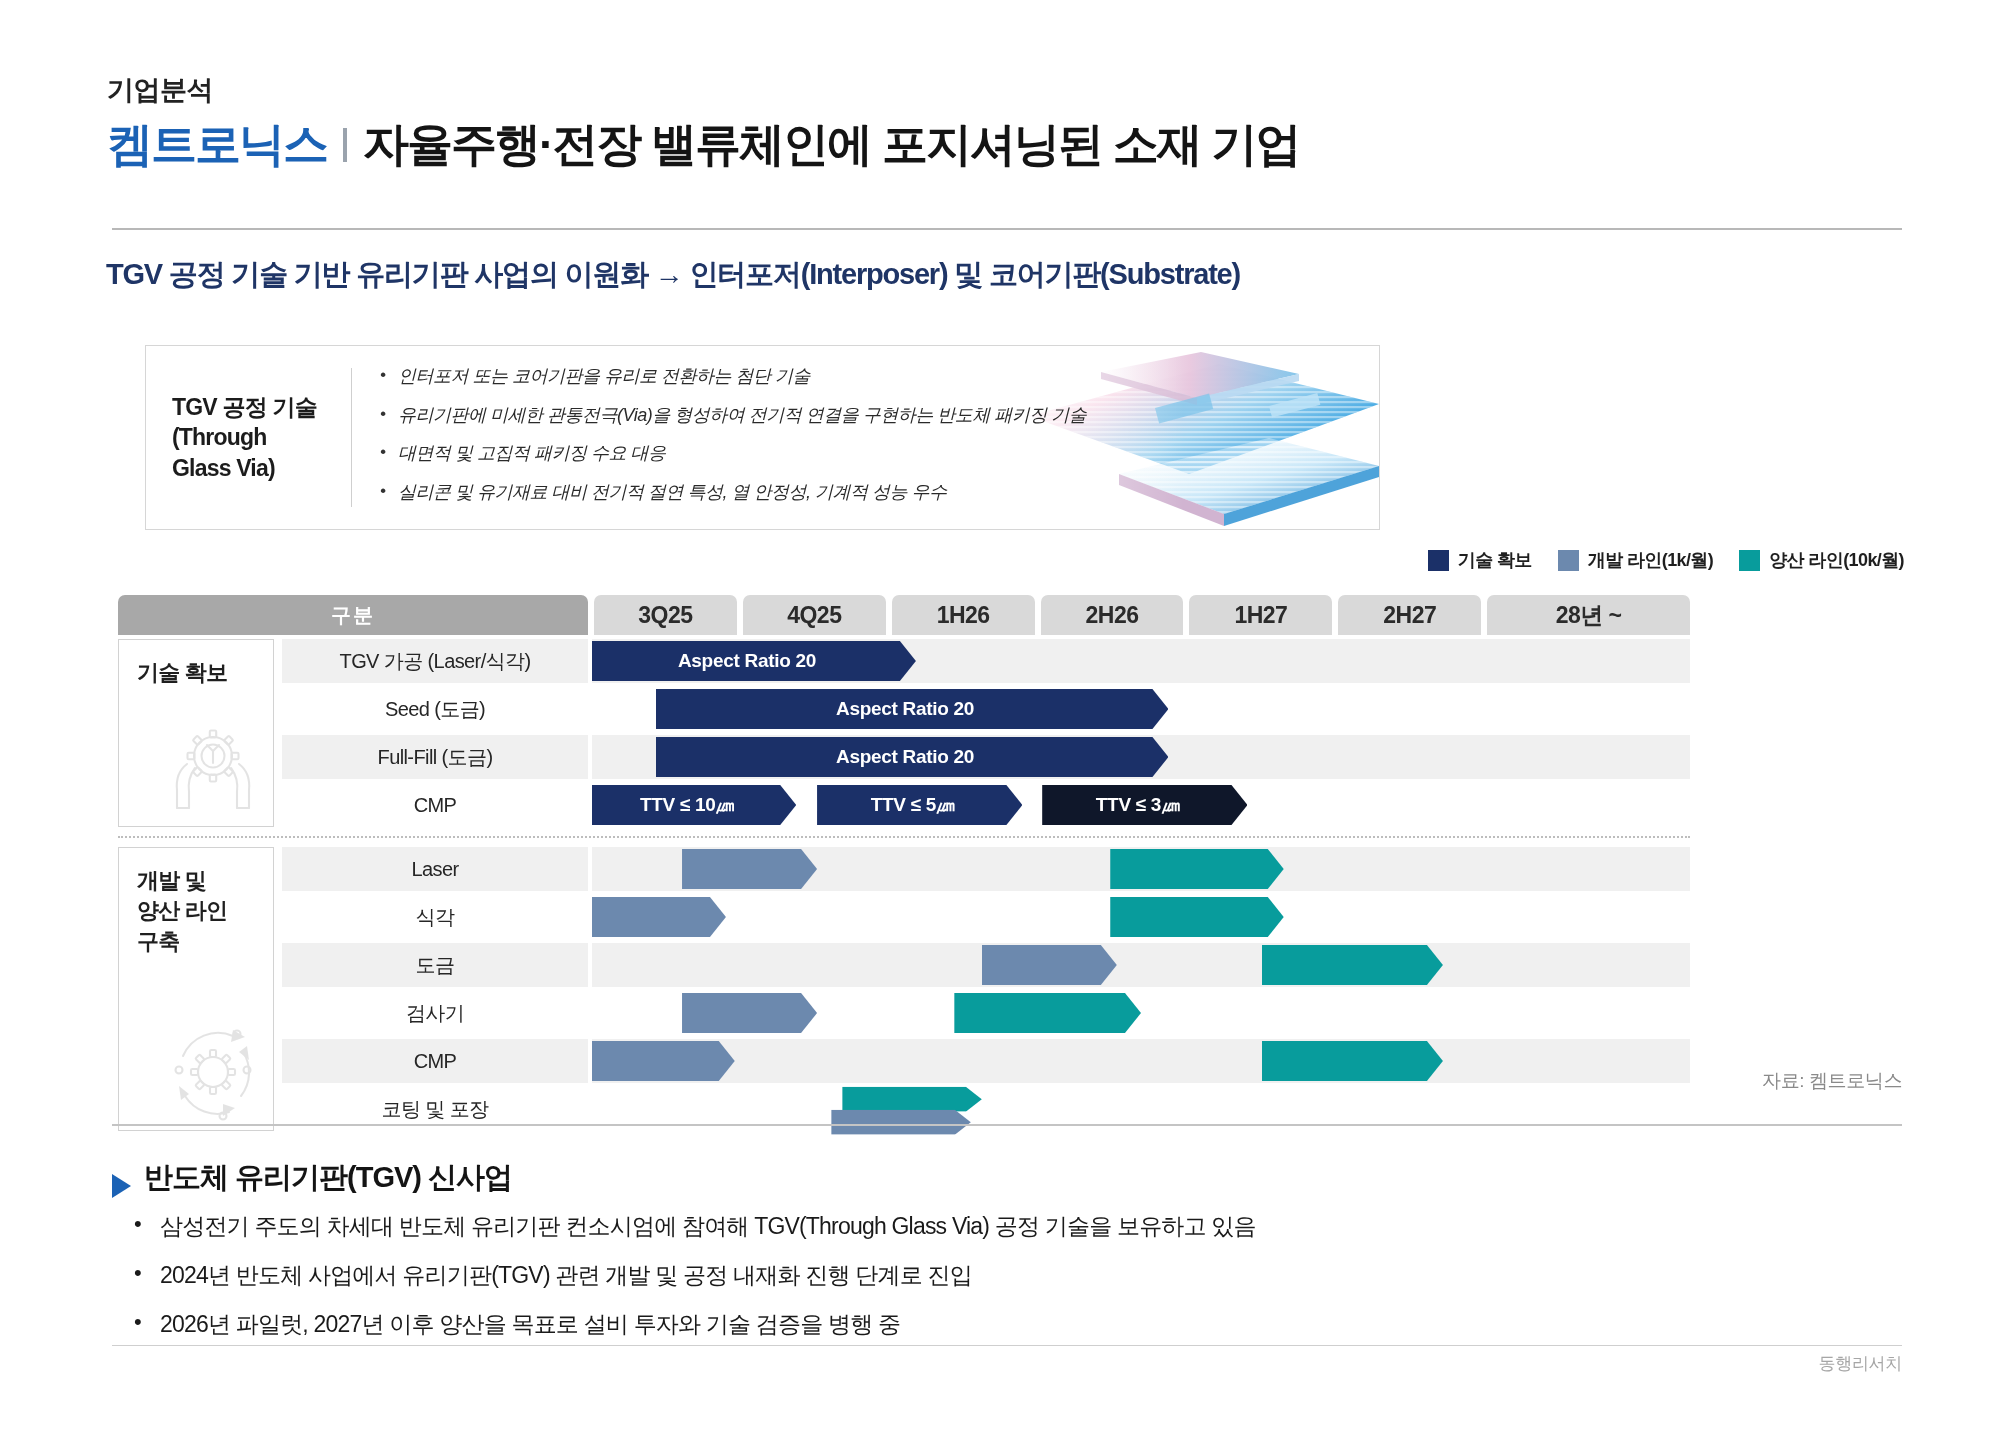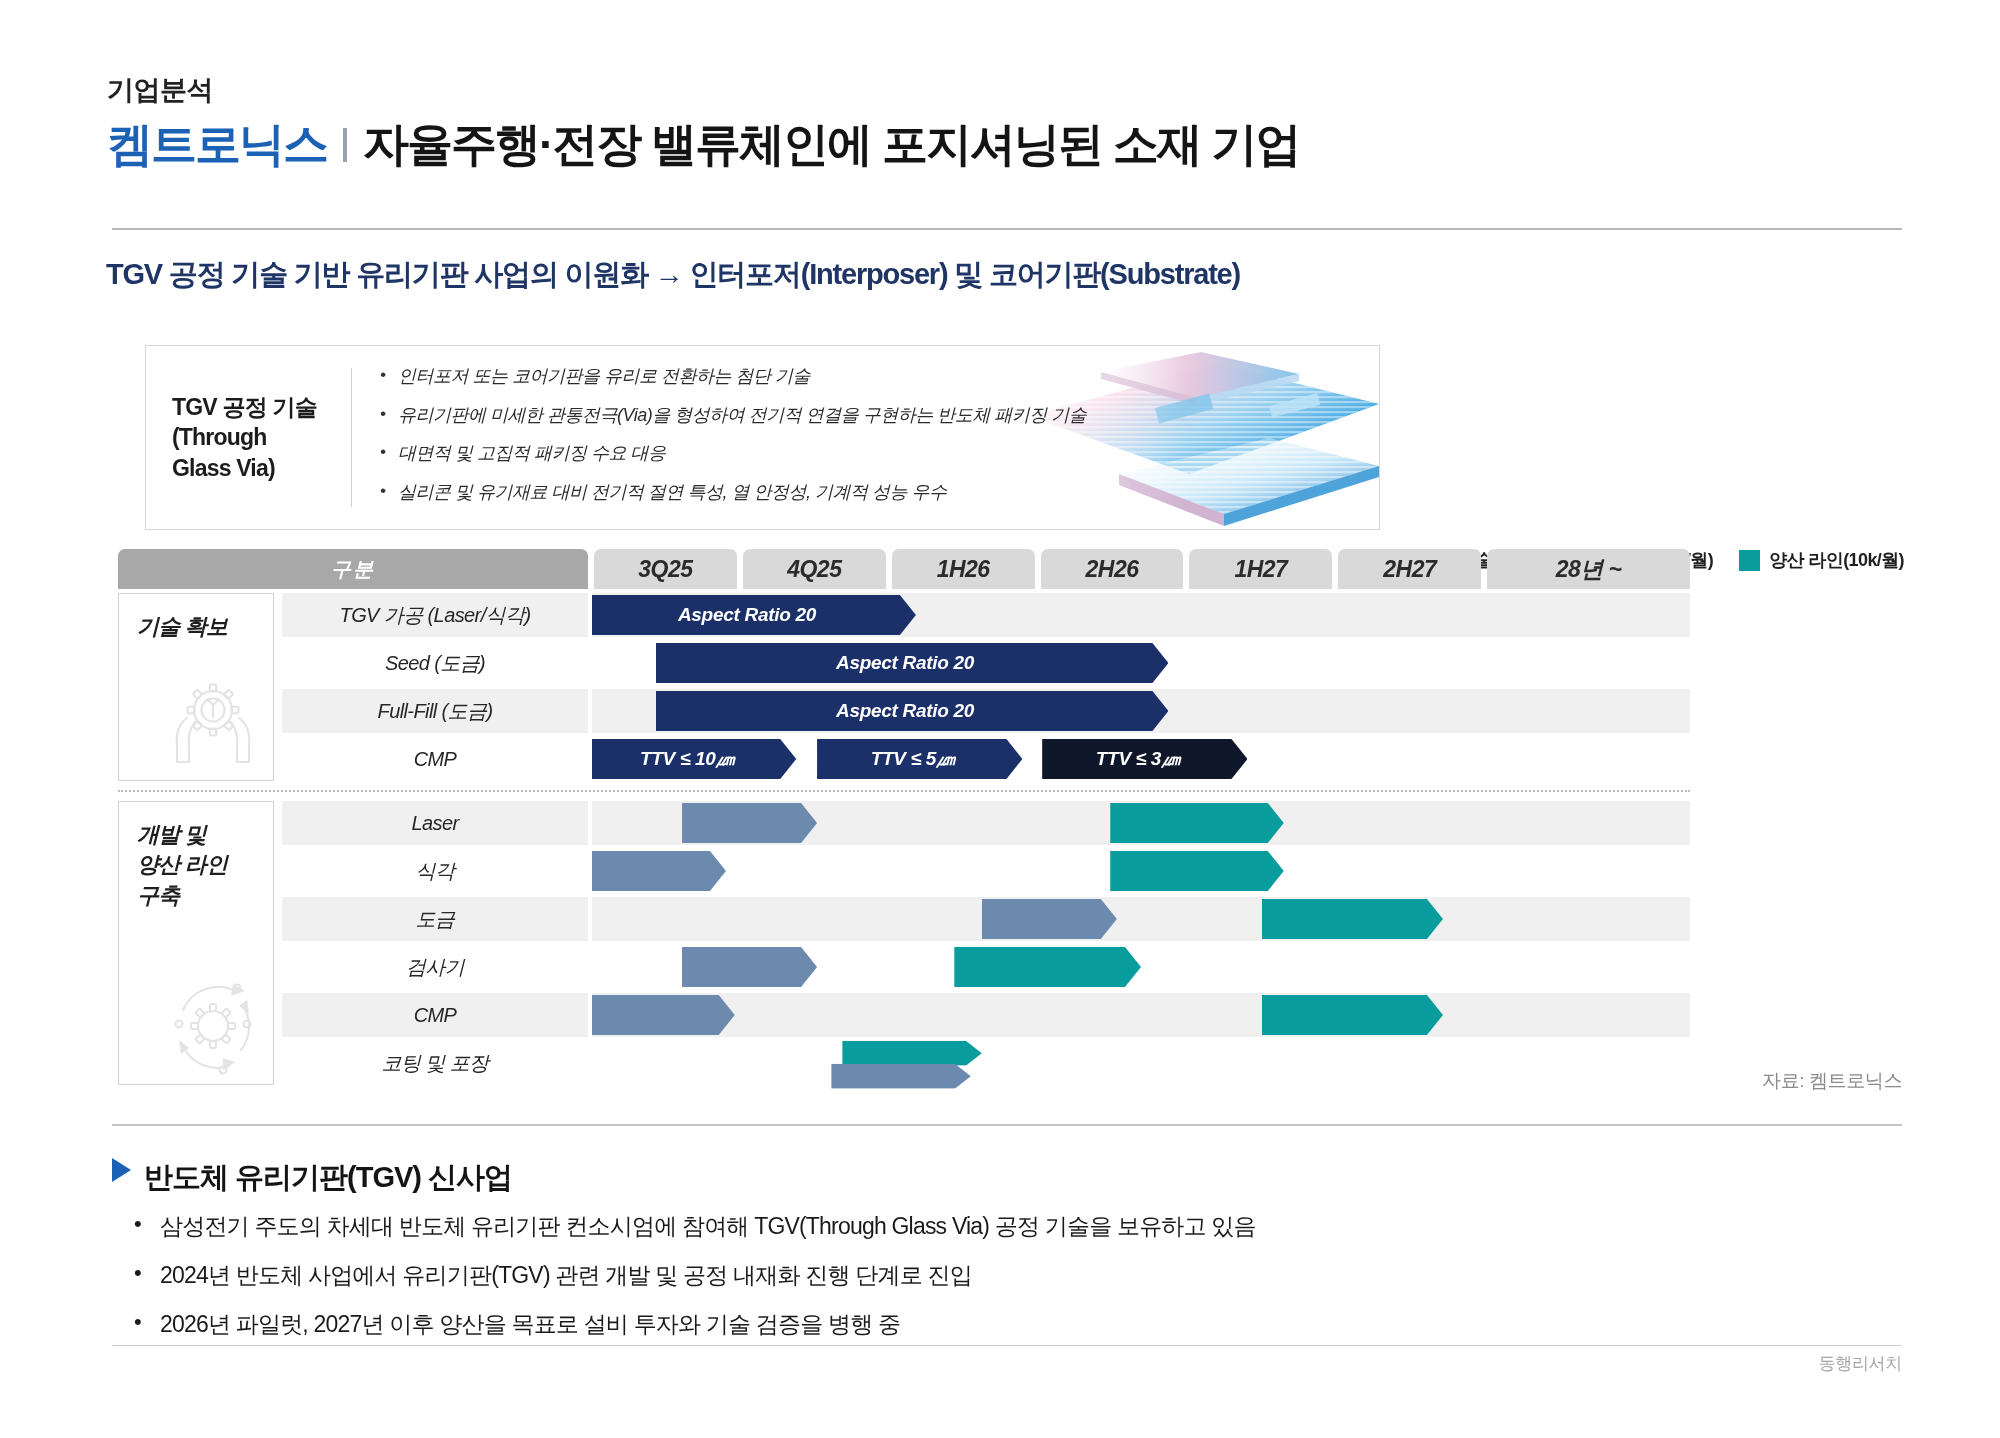--- a/index.html
+++ b/index.html
@@ -76,21 +76,21 @@
     position: absolute; right: 96px; top: 548px;
     display: flex; align-items: center; gap: 26px;
   }
   .legend-item { display: flex; align-items: center; gap: 9px; }
   .legend-swatch { width: 21px; height: 21px; display: block; }
   .legend-text {
     font-size: 18px; font-weight: 700; color: #1f1f1f; letter-spacing: -0.6px;
   }
 
   
-  .tl { position: absolute; left: 118px; top: 549px; width: 1572px; font-style: italic; }
+  .tl { position: absolute; left: 118px; top: 595px; width: 1572px; }
 
   .tl-headrow { display: flex; gap: 6px; height: 40px; }
   .tl-head-gubun {
     width: 470px; flex: 0 0 470px; background: #a8a8a8; color: #ffffff;
     border-radius: 7px 7px 0 0;
     display: flex; align-items: center; justify-content: center;
     font-size: 20px; font-weight: 700; letter-spacing: 2px;
   }
   .tl-head-col {
     flex: 1; background: #d9d9d9; color: #2b2b2b; border-radius: 7px 7px 0 0;
@@ -151,21 +151,21 @@
     font-size: 19px; color: #8a8a8a; letter-spacing: -0.4px;
   }
 
   
   .btm-rule {
     position: absolute; left: 112px; top: 1124px; width: 1790px; height: 2px;
     background: #c4c4c4;
   }
   .btm-title {
     position: absolute; left: 112px; top: 1158px;
-    display: flex; align-items: flex-start; gap: 13px;
+    display: flex; align-items: flex-end; gap: 13px;
     font-size: 29px; font-weight: 800; color: #141414; letter-spacing: -1px;
   }
   .btm-tri {
     width: 0; height: 0; border-left: 19px solid #1b62b5;
     border-top: 12px solid transparent; border-bottom: 12px solid transparent;
   }
   .btm-list { position: absolute; left: 132px; top: 1212px; }
   .btm-list li {
     list-style: none; font-size: 23px; color: #1a1a1a; letter-spacing: -0.8px;
     margin-bottom: 20px; padding-left: 28px; position: relative; line-height: 1.25;

